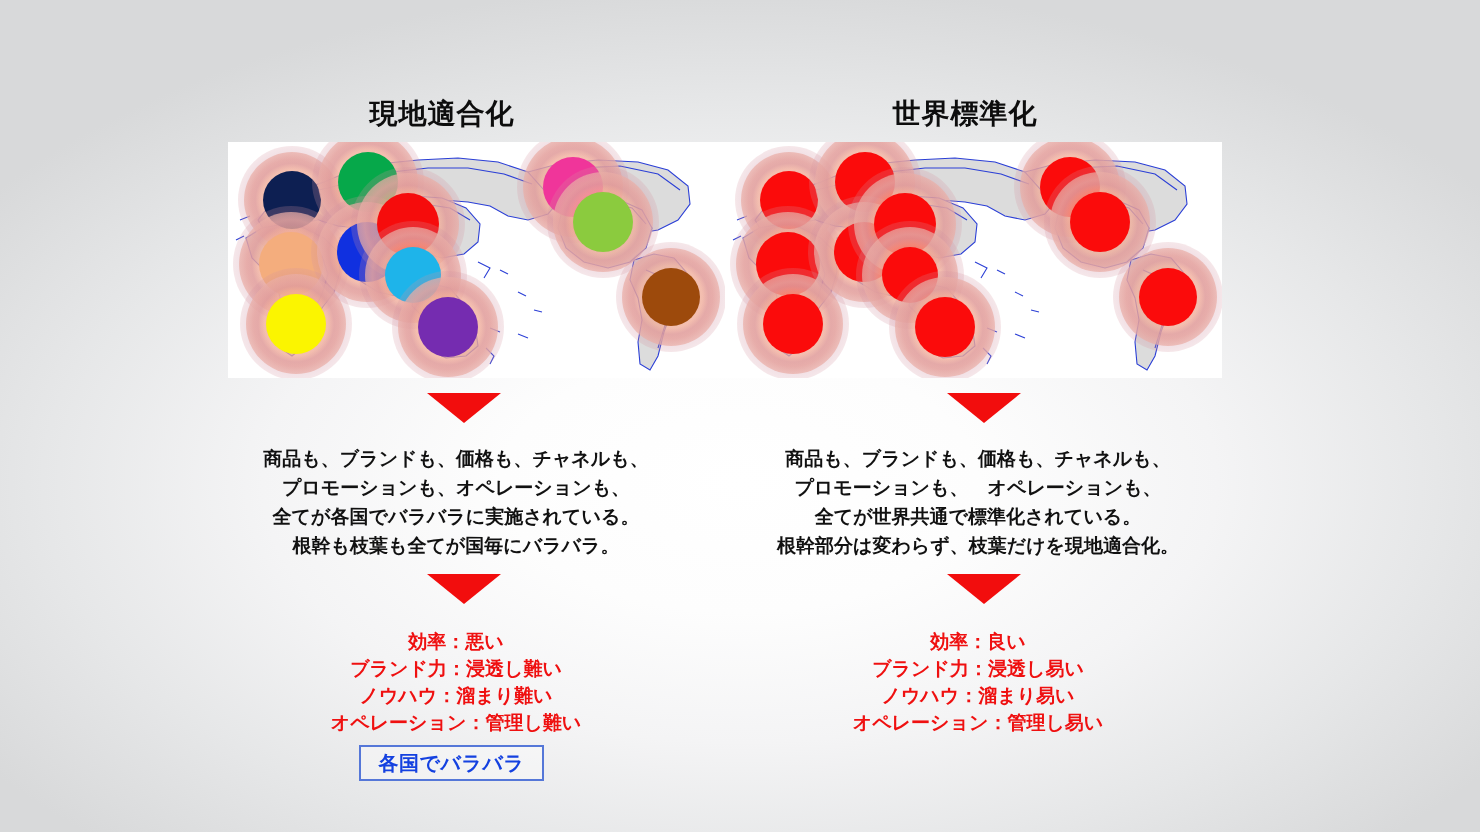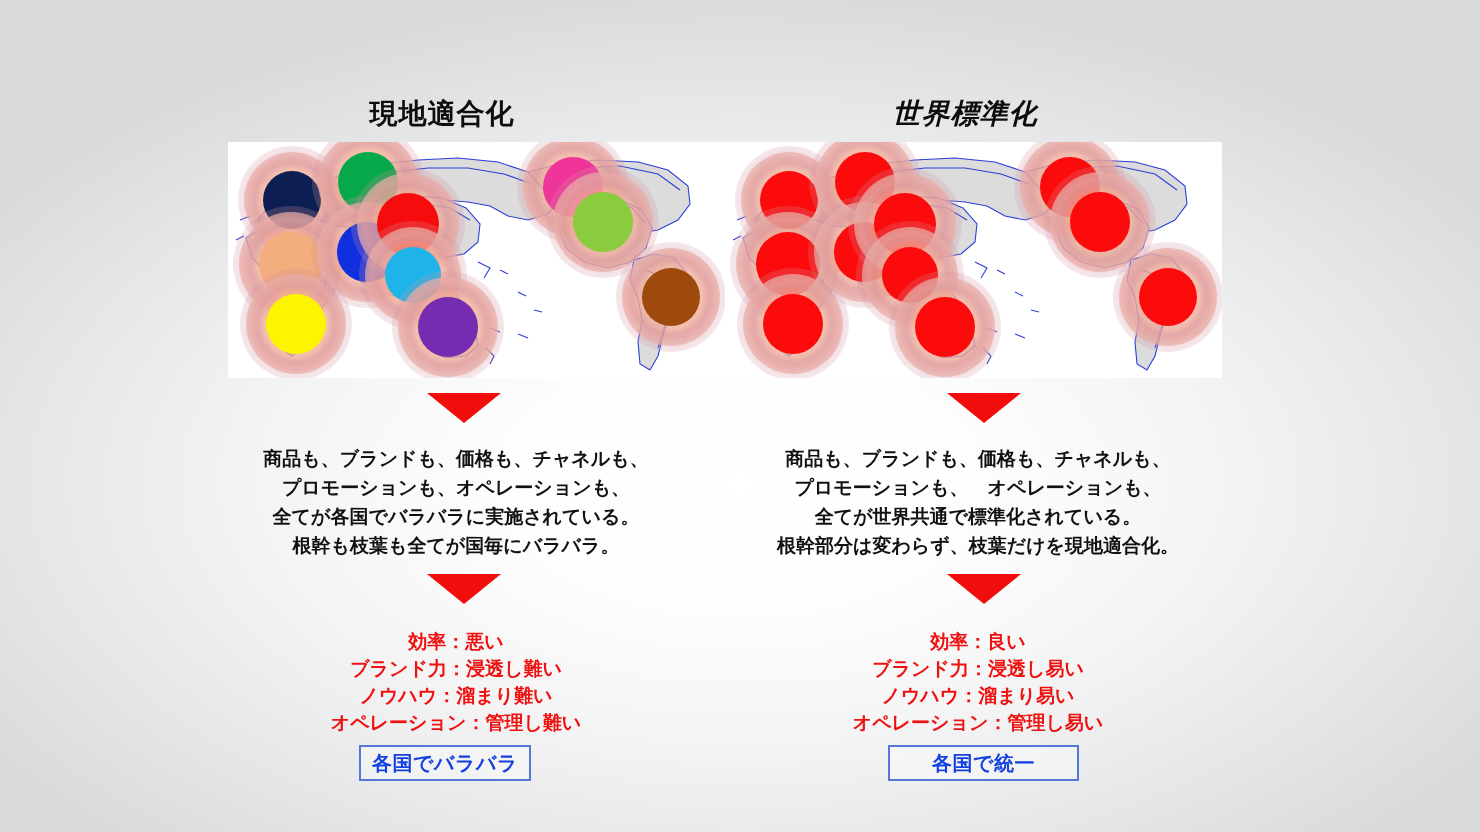--- a/index.html
+++ b/index.html
@@ -33,21 +33,21 @@
     top: 95px;
     width: 500px;
     text-align: center;
     font-size: 28px;
     font-weight: bold;
     color: #0d0d0d;
     letter-spacing: 1px;
     white-space: nowrap;
   }
   #title-left  { left: 192px; }
-  #title-right { left: 715px; font-style: italic; }
+  #title-right { left: 715px; }
 
   
   .map-band {
     position: absolute;
     left: 228px;
     top: 142px;
     width: 994px;
     height: 236px;
     background: #ffffff;
   }
@@ -142,21 +142,21 @@
     background: rgba(255,255,255,0.35);
     display: flex;
     align-items: center;
     justify-content: center;
     font-size: 20px;
     font-weight: bold;
     color: #1441e0;
     letter-spacing: 0.5px;
     box-sizing: border-box;
   }
-  #concl-left  { left: 359px; width: 172px; font-family: Liberation Mono, monospace; }
+  #concl-left  { left: 359px; width: 185px; font-family: Liberation Mono, monospace; }
   #concl-right { left: 888px; width: 191px; }
 </style>
 </head>
 <body>
 
 <div id="slide">
 
   <div class="col-title" id="title-left">現地適合化</div>
   <div class="col-title" id="title-right">世界標準化</div>
 
@@ -363,15 +363,14 @@
   <div class="points" id="points-right">効率：良い
 ブランド力：浸透し易い
 ノウハウ：溜まり易い
 オペレーション：管理し易い</div>
   <div class="points" id="points-left">効率：悪い
 ブランド力：浸透し難い
 ノウハウ：溜まり難い
 オペレーション：管理し難い</div>
 
   <div class="concl-box" id="concl-left">各国でバラバラ</div>
-  <div class="concl-box" id="concl-right">各国で統一</div>
 
 </div>
 
 </body></html>

